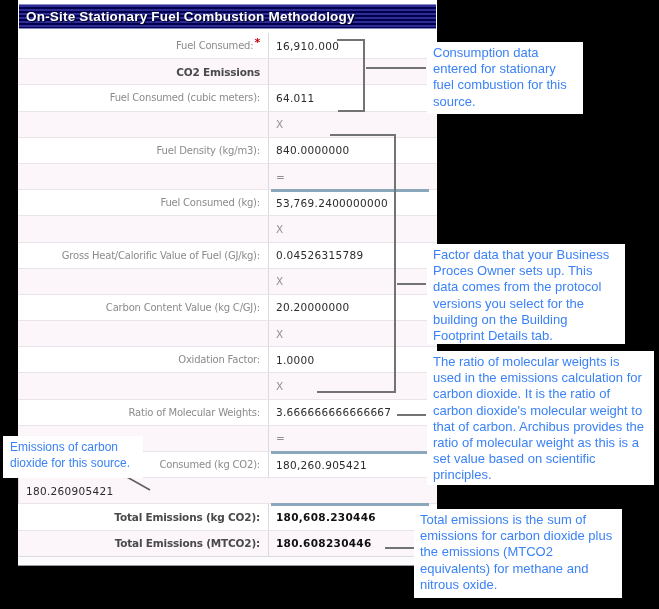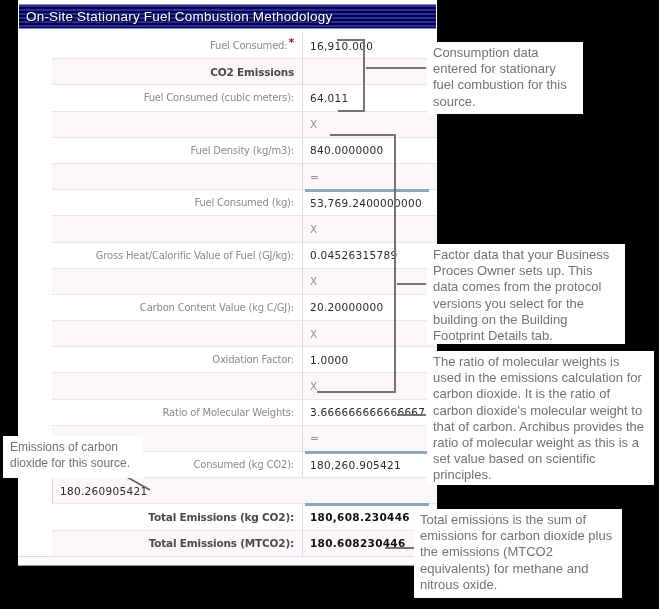--- a/index.html
+++ b/index.html
@@ -18,28 +18,28 @@
   .panel-header{
     position:absolute;left:1px;top:4px;width:417px;height:25px;
     background:repeating-linear-gradient(180deg,
       #2d2d95 0px,#2d2d95 2px,
       #00004d 2px,#00004d 4px);
     border-top:1px solid #8a8ac8;
     border-bottom:1px solid #8a8ac8;
     box-sizing:border-box;
   }
   .panel-title{
-    color:#fff;font-weight:normal;font-size:13.5px;line-height:24px;
+    color:#fff;font-weight:bold;font-size:13.5px;line-height:24px;
     padding-left:7px;letter-spacing:0.2px;white-space:nowrap;
     text-shadow:1px 1px 1px #000028;
   }
   
   .rows{position:absolute;left:0;top:33px;width:419px;}
   .row{display:flex;height:26.2px;box-sizing:border-box;
-       border-bottom:1px solid #e9e4ea;background:#fff;margin-left:34px;}
+       border-bottom:1px solid #e9e4ea;background:#fff;}
   .row:nth-child(even){background:#fcf5fa;}
   .cell{font-family:"DejaVu Sans",sans-serif;display:flex;align-items:center;}
   .cell.label{
     width:250px;box-sizing:border-box;justify-content:flex-end;
     padding-right:8px;color:#8b8b8b;font-size:10px;letter-spacing:-0.2px;
     text-align:right;white-space:nowrap;
   }
   .cell.label.b{color:#4a4a4a;font-weight:bold;font-size:10.5px;text-align:right;}
   .cell.value{
     flex:1;box-sizing:border-box;border-left:1px solid #dcd8de;
@@ -52,21 +52,21 @@
     content:"";position:absolute;left:2px;right:8px;top:-1px;height:3px;
     background:#8ba7bc;
   }
   .req{color:#cc0000;font-weight:bold;font-size:11px;position:relative;top:-3px;margin-left:1px;}
   .panel-footer{
     position:absolute;left:0;right:0;bottom:0;height:8px;
     background:#fbfafc;border-top:1px solid #dcdce2;
   }
   
   .callout{
-    position:absolute;background:#fff;color:#737373;
+    position:absolute;background:#fff;color:#3b82f6;
     font-size:13px;line-height:16.2px;padding:3px 6px;box-sizing:border-box;
   }
   .co-consumption{left:427px;top:42px;width:156px;height:72px;}
   .co-factor{left:427px;top:244px;width:198px;height:100px;}
   .co-ratio{left:427px;top:351px;width:227px;height:134px;}
   .co-total{left:414px;top:509px;width:208px;height:89px;}
   .co-left{
     left:3px;top:436px;width:140px;height:42px;
     font-size:12px;line-height:16px;padding:3px 2px 3px 7px;
   }

